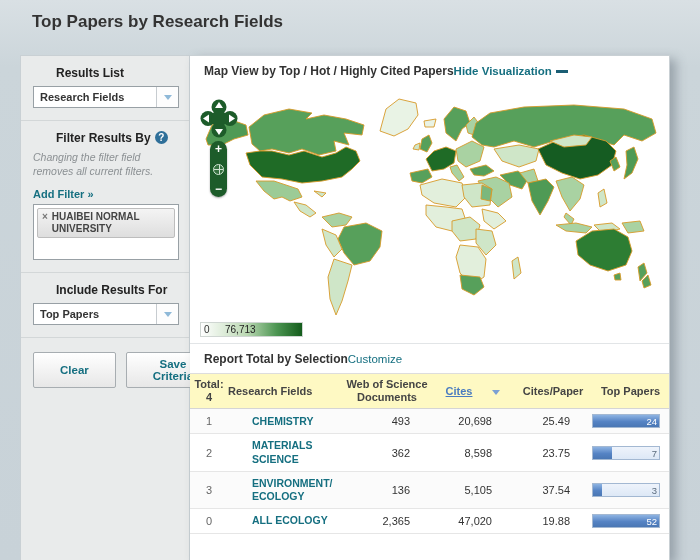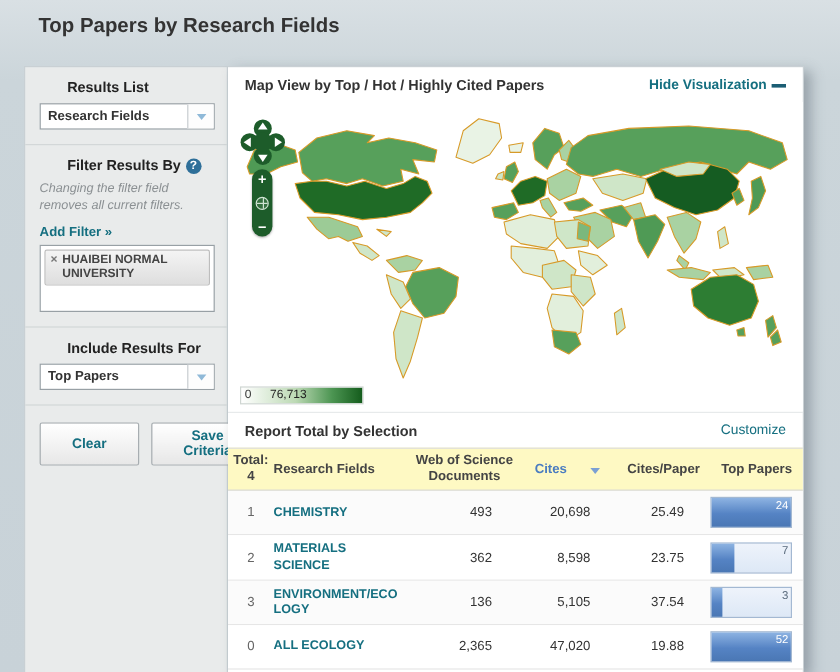--- a/index.html
+++ b/index.html
@@ -47,21 +47,21 @@
     color:#156f80; font-weight:bold; font-size:11.5px; padding:5px 26px; cursor:pointer;
     font-family:"Liberation Sans", sans-serif;
   }
 
   
   .main {
     position:absolute; left:190px; top:55px; width:480px; height:505px; background:#fff;
     border:1px solid #c9d0d4; border-left:none; border-bottom:none;
     box-shadow:6px 4px 10px rgba(90,103,112,.45);
   }
-  .panel-bar { display:flex; align-items:center; justify-content:space-between; padding:8px 14px 7px 14px; }
+  .panel-bar { display:flex; align-items:center; padding:8px 14px 7px 14px; }
   .panel-title { font-size:12px; font-weight:bold; color:#333; }
   .hide-link { display:flex; align-items:center; gap:4px; color:#156f80; font-weight:bold; font-size:11.5px; cursor:pointer; }
   .minus-glyph { width:12px; height:3px; background:#1b5e74; }
 
   .map-area { position:relative; height:258px; background:#fff; overflow:hidden; }
   .map-svg { position:absolute; left:4px; top:4px; }
 
   .pan-ctrl { position:absolute; left:10px; top:14px; cursor:pointer; }
   .zoom-ctrl {
     position:absolute; left:20px; top:56px; width:17px; height:56px; border-radius:9px;
@@ -81,29 +81,29 @@
 
   .report-bar { border-top:1px solid #e2e5e7; }
   .customize-link { color:#156f80; font-size:11.5px; cursor:pointer; }
 
   .t-head, .t-row { display:grid; grid-template-columns:38px 114px 90px 82px 78px 1fr; align-items:center; }
   .t-head {
     background:#fef9c3; border-top:1px solid #ddd; border-bottom:1px solid #d5d5d5;
     font-size:11px; font-weight:bold; color:#444; padding:4px 0; min-height:30px;
   }
   .t-head .hc { text-align:center; line-height:1.2; }
-  .hc-cites { color:#4a7cc0; display:flex; align-items:center; justify-content:center; gap:20px; cursor:pointer; }
+  .hc-cites { color:#4a7cc0; display:flex; align-items:center; justify-content:center; gap:20px; cursor:pointer;text-decoration:underline; }
   .sort-arrow { width:0; height:0; border-left:4px solid transparent; border-right:4px solid transparent; border-top:5px solid #7ba0d4; margin-top:2px; }
   .t-row { border-bottom:1px solid #e6e6e6; padding:5px 0; font-size:11px; color:#333; background:#fff; }
   .t-row:nth-child(odd) { background:#fbfbfb; }
   .cell-rank { text-align:center; color:#666; }
-  .cell-field { color:#156f80; font-weight:bold; font-size:10.5px; line-height:1.25; overflow-wrap:anywhere; padding-right:6px; cursor:pointer; }
+  .cell-field { color:#156f80; font-weight:bold; font-size:10.5px; line-height:1.25; overflow-wrap:anywhere; padding-right:6px; cursor:pointer;margin-left:24px; }
   .cell-num { text-align:right; padding-right:22px; }
   .bar-track {
-    position:relative; width:68px; height:26px; margin-left:auto; margin-right:23px;
+    position:relative; width:68px; height:14px; margin-left:auto; margin-right:23px;
     background:linear-gradient(180deg,#eef3fb,#dde8f6); border:1px solid #a3b8d2;
   }
   .bar-fill { position:absolute; left:0; top:0; bottom:0; background:linear-gradient(180deg,#8db3e2,#5583c4 55%,#4a77b4); }
   .bar-num { position:absolute; right:2px; top:1px; font-size:9.5px; }
 </style>
 </head>
 <body>
 
 <div class="page-title">Top Papers by Research Fields</div>
 

